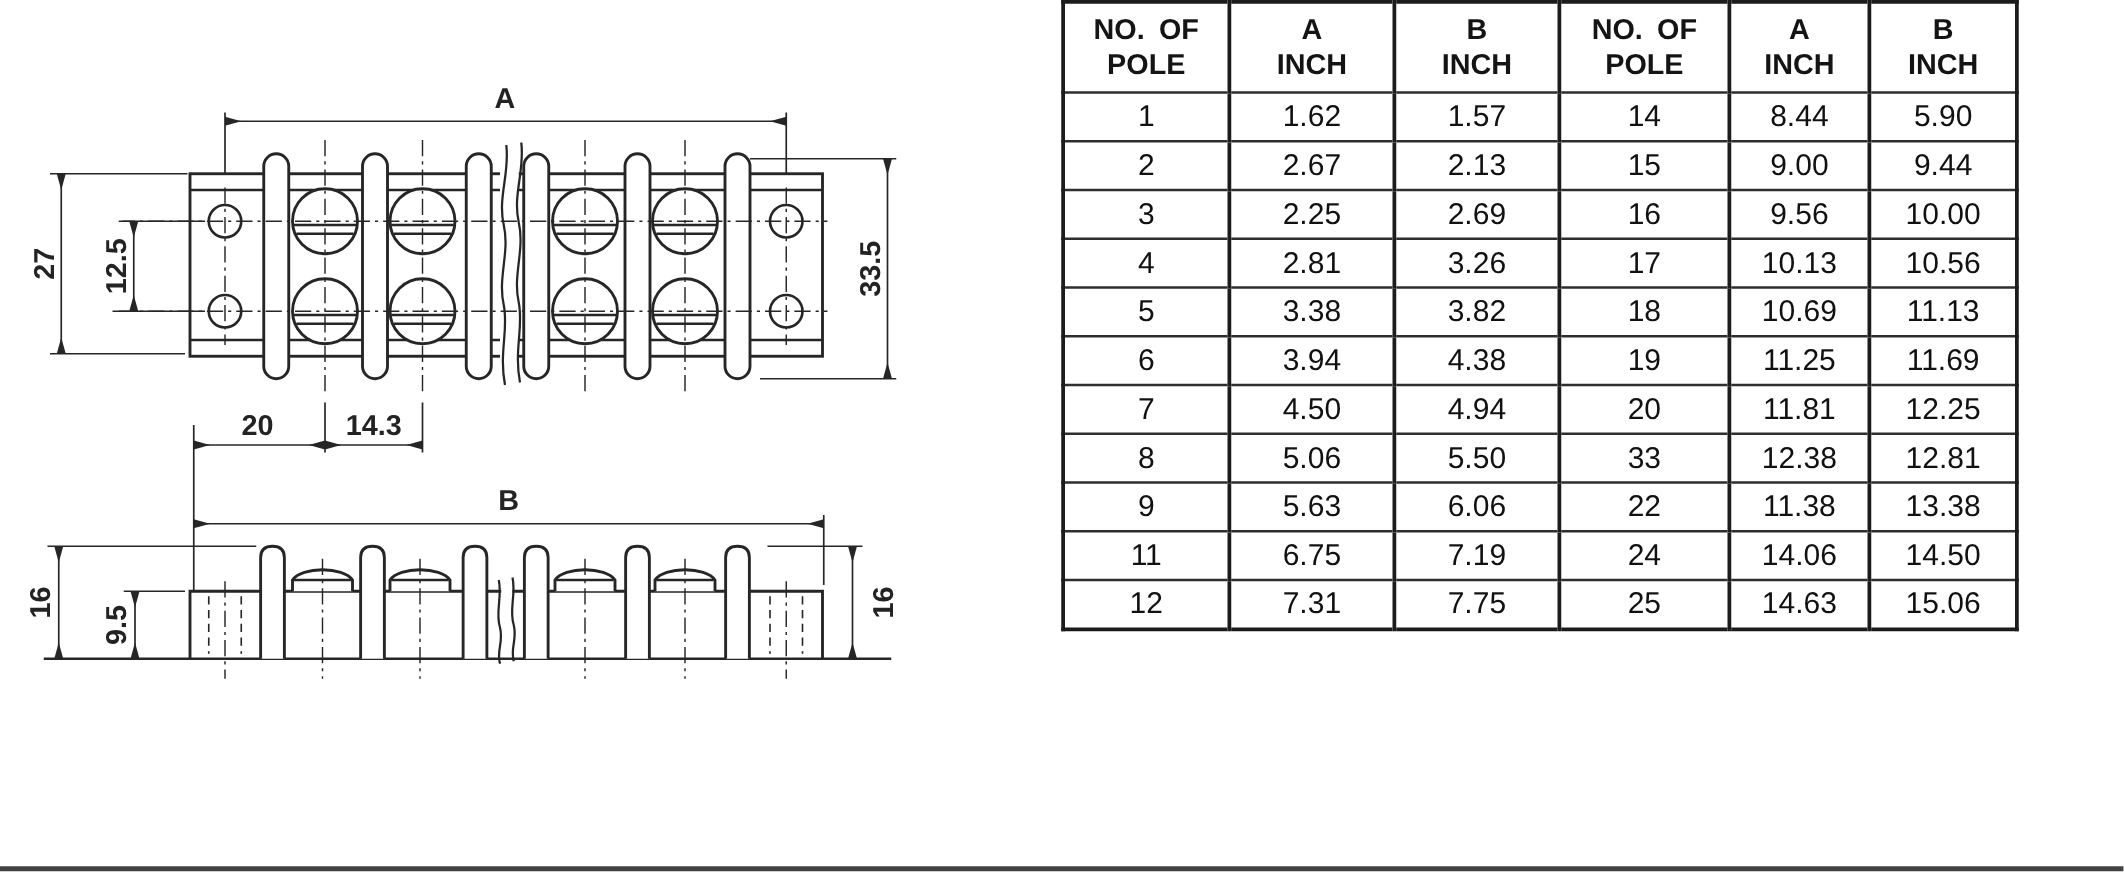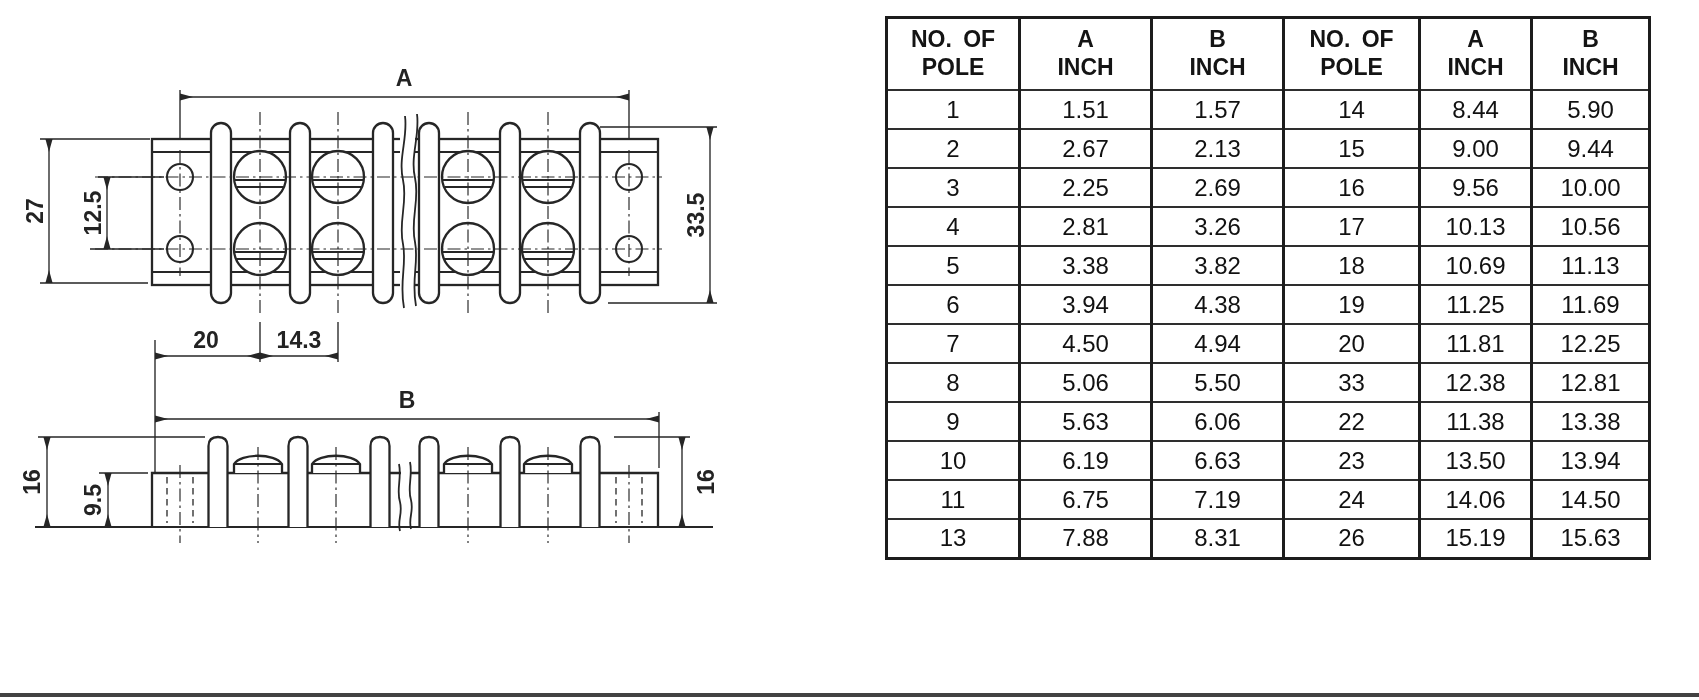--- a/index.html
+++ b/index.html
@@ -1,20 +1,20 @@
 <!DOCTYPE html>
 <html><head>
 <meta charset="utf-8">
 <style>
   html,body{margin:0;padding:0;background:#fff;}
   .stage{position:relative;width:1699px;height:700px;background:#ffffff;overflow:hidden;
          font-family:"Liberation Sans",sans-serif;color:#161616;}
   .drawing-svg{position:absolute;left:0;top:0;}
   .dim-text{font-family:"Liberation Sans",sans-serif;font-size:23px;font-weight:600;fill:#232323;}
-  .dim-table{position:absolute;left:849px;top:16px;margin-left:36px;}
+  .dim-table{position:absolute;left:849px;top:0;}
   .dim-table table{border-collapse:collapse;table-layout:fixed;width:764px;
                    border:3px solid #1c1c1c;background:#fff;}
   .dim-table th,.dim-table td{border-left:3px solid #1c1c1c;border-top:2px solid #2e2e2e;
                    text-align:center;vertical-align:middle;padding:0;}
   .dim-table th:first-child,.dim-table td:first-child{border-left:none;}
   .dim-table thead th{height:70px;font-size:23px;font-weight:700;line-height:1.2;
                    word-spacing:5px;border-top:none;color:#141414;}
   .dim-table tbody tr{height:39px;}
   .dim-table td{font-size:24px;font-weight:400;color:#111;}
   .bottom-bar{position:absolute;left:0;top:693px;width:1699px;height:4px;background:#424242;}
@@ -203,21 +203,21 @@
             <th>A<br>INCH</th>
             <th>B<br>INCH</th>
             <th>NO. OF<br>POLE</th>
             <th>A<br>INCH</th>
             <th>B<br>INCH</th>
           </tr>
         </thead>
       <tbody>
           <tr>
             <td>1</td>
-            <td>1.51</td>
+            <td>1.62</td>
             <td>1.57</td>
             <td>14</td>
             <td>8.44</td>
             <td>5.90</td>
           </tr>
           <tr>
             <td>2</td>
             <td>2.67</td>
             <td>2.13</td>
             <td>15</td>
@@ -274,41 +274,33 @@
           </tr>
           <tr>
             <td>9</td>
             <td>5.63</td>
             <td>6.06</td>
             <td>22</td>
             <td>11.38</td>
             <td>13.38</td>
           </tr>
           <tr>
-            <td>10</td>
-            <td>6.19</td>
-            <td>6.63</td>
-            <td>23</td>
-            <td>13.50</td>
-            <td>13.94</td>
-          </tr>
-          <tr>
             <td>11</td>
             <td>6.75</td>
             <td>7.19</td>
             <td>24</td>
             <td>14.06</td>
             <td>14.50</td>
           </tr>
           <tr>
-            <td>13</td>
-            <td>7.88</td>
-            <td>8.31</td>
-            <td>26</td>
-            <td>15.19</td>
-            <td>15.63</td>
+            <td>12</td>
+            <td>7.31</td>
+            <td>7.75</td>
+            <td>25</td>
+            <td>14.63</td>
+            <td>15.06</td>
           </tr>
         </tbody>
     </table>
   </div>
 
   <div class="bottom-bar"></div>
 </div>
 
 </body></html>

